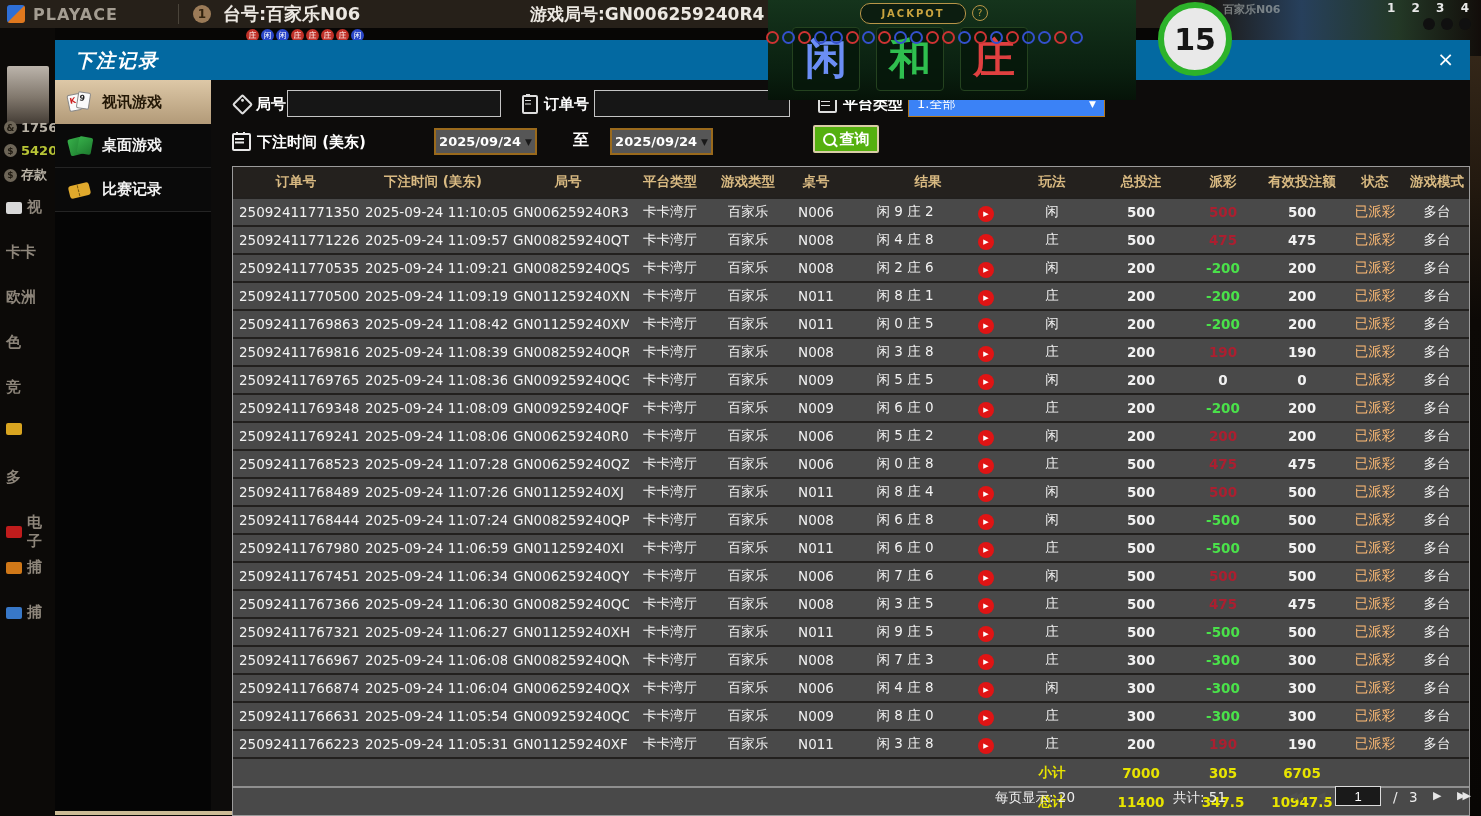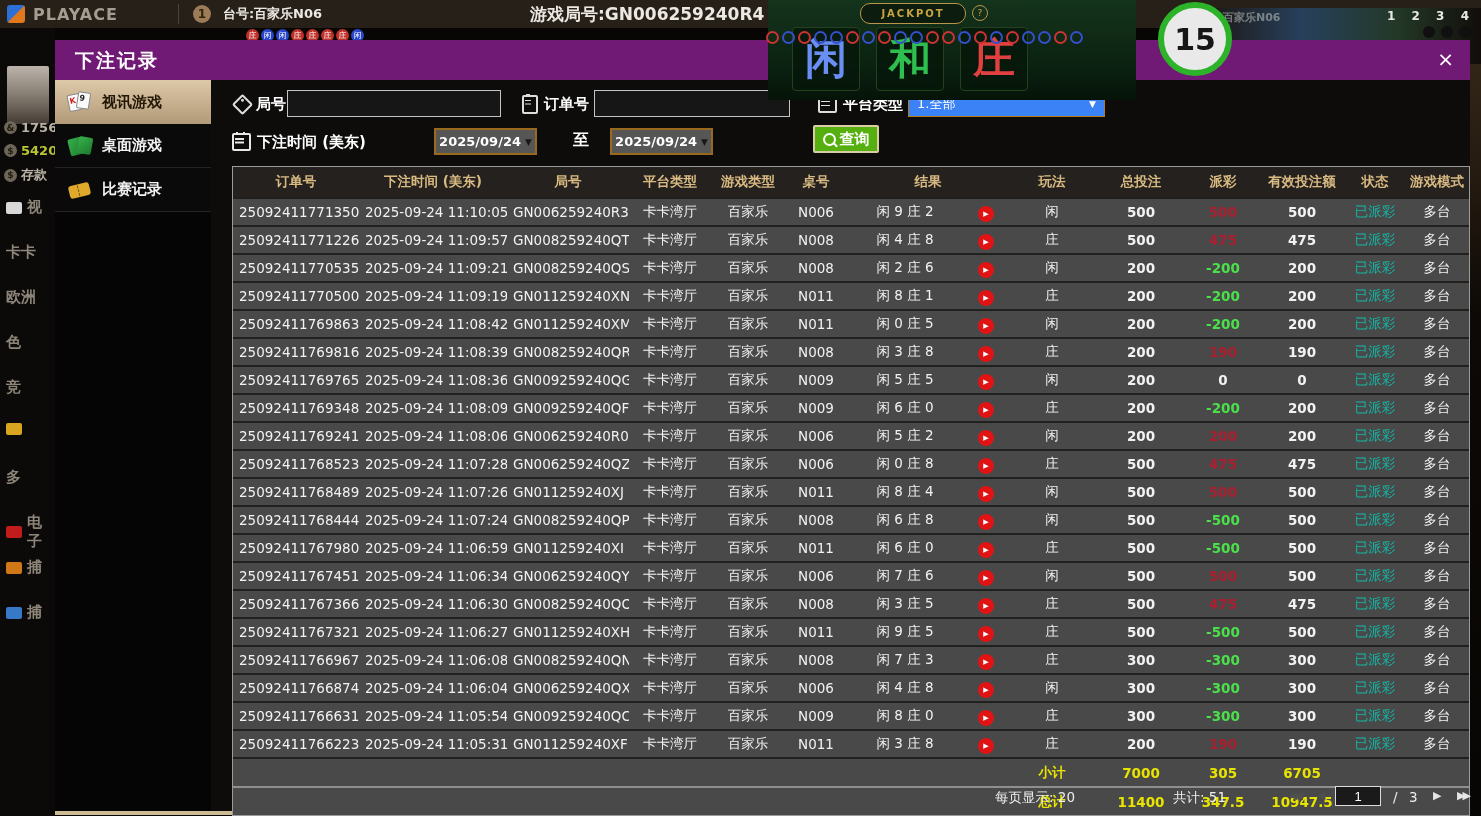--- a/index.html
+++ b/index.html
@@ -5,52 +5,52 @@
   html,body{margin:0;padding:0;background:#000;}
   body{font-family:"DejaVu Sans","Liberation Sans",sans-serif;}
   .screen{position:relative;width:1481px;height:816px;background:#070605;overflow:hidden;}
 
   
   .topbar{position:absolute;top:0;left:0;width:100%;height:28px;background:#262019;display:flex;align-items:center;z-index:3;}
   .logo-mark{width:18px;height:18px;margin-left:7px;border-radius:3px;background:linear-gradient(135deg,#2e6fd6 48%,#e0781e 52%);}
   .brand{color:#a49d92;font-weight:bold;font-size:16px;letter-spacing:1px;margin-left:8px;text-align:right;}
   .tb-div{width:1px;height:20px;background:#4a443a;margin-left:60px;}
   .tb-badge{width:18px;height:18px;border-radius:50%;background:#9b7b58;color:#32230f;font-size:12px;font-weight:bold;display:flex;align-items:center;justify-content:center;margin-left:14px;}
-  .tb-table{color:#ece8e2;font-weight:bold;font-size:13px;margin-left:12px;}
+  .tb-table{color:#ece8e2;font-weight:bold;font-size:18px;margin-left:12px;}
   .tb-round{position:absolute;left:530px;color:#ece8e2;font-weight:bold;font-size:17px;}
   .beadrow{position:absolute;top:29px;left:246px;display:flex;gap:2px;z-index:3;}
   .bead{width:13px;height:13px;border-radius:50%;color:#fff;font-size:8px;display:flex;align-items:center;justify-content:center;}
   .bead.r{background:#c03028;}.bead.b{background:#2a46c8;}
   .ringrow{position:absolute;top:31px;left:766px;display:flex;gap:3px;z-index:21;}
   .ring{width:9px;height:9px;border-radius:50%;border:2px solid #c33;}
   .ring.b{border-color:#3450cc;}
 
   .felt{position:absolute;left:768px;top:0;width:368px;height:100px;background:linear-gradient(180deg,#15341c,#0a2010 70%,#061308);z-index:20;}
   .jackpot{position:absolute;left:92px;top:3px;width:104px;height:19px;border:1px solid #b89548;border-radius:10px;background:#0c1d10;color:#c9a43f;font-size:10px;font-weight:bold;letter-spacing:2px;display:flex;align-items:center;justify-content:center;}
   .jq{position:absolute;left:204px;top:5px;width:14px;height:14px;border:1px solid #b89548;border-radius:50%;color:#c9a43f;font-size:9px;display:flex;align-items:center;justify-content:center;}
   .bet-tiles{position:absolute;left:24px;top:27px;display:flex;gap:16px;}
   .bet-tile{width:66px;height:62px;background:rgba(6,24,10,.85);border:1px solid #24421f;border-radius:4px;display:flex;align-items:center;justify-content:center;font-size:42px;font-weight:bold;}
   .timer{position:absolute;left:1158px;top:2px;width:74px;height:74px;border-radius:50%;background:#e9e9e9;border:6px solid #2db32a;box-sizing:border-box;display:flex;align-items:center;justify-content:center;color:#161616;font-size:30px;font-weight:bold;z-index:20;}
-  .video{position:absolute;left:1205px;top:8px;width:276px;height:56px;background:linear-gradient(90deg,#1c1712,#27405c 35%,#233826 70%,#120d0a);z-index:3;overflow:hidden;text-align:right;}
+  .video{position:absolute;left:1205px;top:0;width:276px;height:56px;background:linear-gradient(90deg,#1c1712,#27405c 35%,#233826 70%,#120d0a);z-index:3;overflow:hidden;text-align:right;}
   .video-title{position:absolute;left:18px;top:2px;color:#cfd4cf;opacity:.5;font-size:11px;font-weight:bold;}
   .video-nums{position:absolute;right:6px;top:1px;color:#e8e8e8;font-size:12px;font-weight:bold;letter-spacing:6px;}
   .video-dots{position:absolute;right:10px;top:18px;display:flex;gap:6px;}
   .vdot{width:12px;height:12px;border-radius:50%;background:#101010;}
   .right-strip{position:absolute;right:0;top:0;width:11px;height:816px;background:linear-gradient(180deg,#3a2c1c,#241a10 180px,#0c0906 320px,#080604);z-index:2;}
 
   .left-strip{position:absolute;left:0;top:28px;width:55px;height:788px;background:#0c0a08;z-index:2;}
   .avatar{position:absolute;left:7px;top:38px;width:42px;height:58px;background:linear-gradient(180deg,#cfc7bd,#8d8377 55%,#4a423a);border-radius:2px;opacity:.9;}
   .ls-row{position:absolute;left:4px;display:flex;align-items:center;gap:4px;color:#b9b2a6;font-size:13px;font-weight:bold;white-space:nowrap;}
   .ls-ic{width:13px;height:13px;border-radius:50%;background:#6e6658;color:#201b12;font-size:9px;display:flex;align-items:center;justify-content:center;flex:0 0 auto;}
   .ls-menu-item{position:absolute;left:6px;color:#8d857a;font-size:15px;font-weight:bold;display:flex;align-items:center;gap:5px;}
   .ls-mini{width:16px;height:12px;border-radius:2px;flex:0 0 auto;}
 
   
   .modal{position:absolute;left:55px;top:40px;width:1415px;height:771px;background:#131110;border-bottom:4px solid #cdbb96;z-index:10;}
-  .mtitlebar{position:absolute;top:0;left:0;right:0;height:40px;background:#701a75;border-bottom:1px solid #6d28d9;}
+  .mtitlebar{position:absolute;top:0;left:0;right:0;height:40px;background:#0369a1;border-bottom:1px solid #6d28d9;font-style:italic;}
   .mtitle{position:absolute;left:20px;top:8px;color:#fff;font-size:19px;font-weight:bold;letter-spacing:2px;}
   .mclose{position:absolute;right:16px;top:8px;color:#fff;font-size:20px;cursor:pointer;line-height:22px;}
 
   .side{position:absolute;left:0;top:40px;width:156px;bottom:0;background:#050505;}
   .sitem{position:relative;height:44px;display:flex;align-items:center;gap:9px;padding-left:12px;color:#f2f2f2;font-size:15px;font-weight:bold;background:#0a0a0a;border-bottom:1px solid #242424;box-sizing:border-box;}
   .sitem.sel{width:172px;background:linear-gradient(180deg,#ddc8a7,#b29a78);color:#241806;clip-path:polygon(0 0,158px 0,172px 50%,158px 100%,0 100%);border-bottom:none;}
   .sicon{width:26px;height:22px;position:relative;flex:0 0 26px;}
   .card{position:absolute;width:13px;height:17px;background:#fafafa;border-radius:2px;border:1px solid #888;font-size:8px;font-weight:bold;display:flex;align-items:flex-start;justify-content:flex-start;padding:1px;box-sizing:border-box;}
   .card.k{left:1px;top:3px;transform:rotate(-12deg);color:#c22;}
   .card.n9{left:10px;top:1px;transform:rotate(9deg);color:#222;}
@@ -89,21 +89,21 @@
   .btable{position:absolute;left:21px;top:86px;width:1238px;border:1px solid #9b9b9b;box-sizing:border-box;background:#22201e;}
   .grid{display:grid;grid-template-columns:126px 148px 122px 82px 74px 62px 116px 46px 86px 92px 72px 86px 60px 1fr;align-items:center;}
   .thead{height:30px;background:#24211e;color:#d9ba82;font-weight:bold;font-size:13.5px;text-align:center;}
   .trow{height:26px;background:#494949;border-top:2px solid #22201e;color:#f2f2f2;font-size:13.5px;text-align:center;}
   .trow .c{overflow:hidden;white-space:nowrap;}
   .c.l{text-align:left;padding-left:6px;}
   .c.bold{font-weight:bold;}
   .pay-pos{color:#ab1f30;font-weight:bold;}
   .pay-neg{color:#4ae14a;font-weight:bold;}
   .pay-zero{color:#f2f2f2;font-weight:bold;}
-  .st-green{color:#14b8a6;}
+  .st-green{color:#fdba74;}
   .play-icon{display:inline-flex;width:16px;height:16px;border-radius:50%;background:#e01414;color:#fff;font-size:7px;align-items:center;justify-content:center;cursor:pointer;margin:0 auto;}
   .sumrow{height:27px;background:#494949;border-top:2px solid #22201e;color:#e8e400;font-weight:bold;font-size:13.5px;text-align:center;}
   .sumrow.grand{border-top:2px solid #8f8f8f;}
 
   .pfooter{position:absolute;left:0;right:0;top:702px;height:30px;color:#ededed;font-size:13.5px;}
   .pf{position:absolute;top:7px;white-space:nowrap;}
   .pg-ic{position:absolute;top:7px;font-size:11px;cursor:pointer;color:#e6e6e6;}
   .pg-ic.dim{color:#4f4f4f;}
   .pg-ic.dbl{letter-spacing:-3px;}
   .pageinput{position:absolute;top:4px;width:46px;height:20px;background:#1a1a1a;border:1px solid #dcdcdc;color:#fff;font-size:13px;text-align:center;box-sizing:border-box;}

